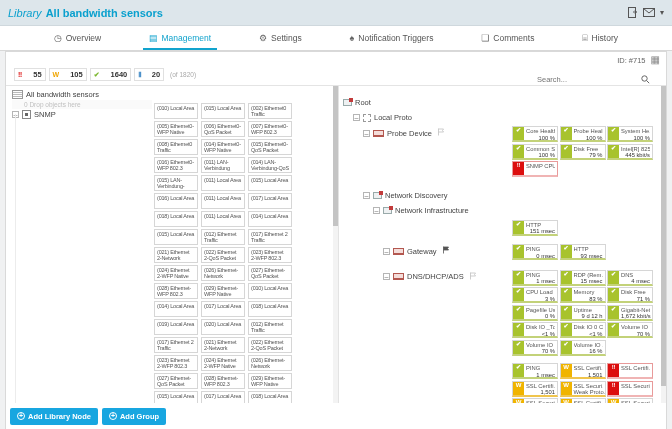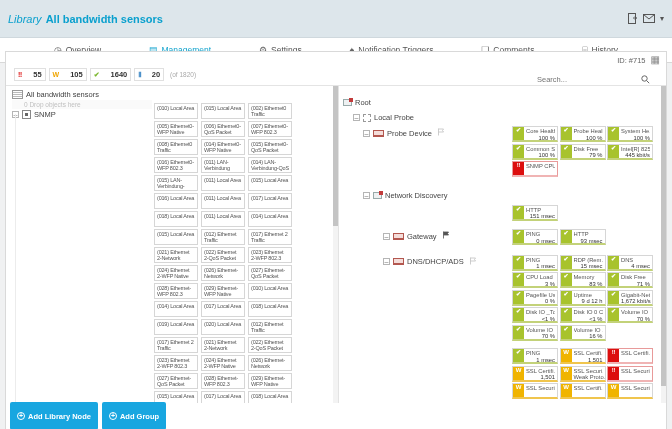--- a/index.html
+++ b/index.html
@@ -1,20 +1,20 @@
 <!DOCTYPE html>
 <html><head>
 <meta charset="utf-8">
 <style>
   * { margin:0; padding:0; box-sizing:border-box; }
   html,body { width:672px; height:429px; overflow:hidden;
     font-family:"Liberation Sans", sans-serif; background:#f0f1f2; }
 
   
-  .header { height:38px; background:#dde6eb; display:flex; align-items:center;
+  .header { height:26px; background:#dde6eb; display:flex; align-items:center;
     padding:0 8px; border-bottom:1px solid #cfd8dd; }
   .title { font-size:11px; color:#0aa0ce; }
   .title .prefix { font-style:italic; font-weight:400; margin-right:4px; }
   .title .main { font-weight:bold; }
   .header-icons { margin-left:auto; display:flex; align-items:center; gap:5px; color:#555; }
   .header-icons svg { display:block; }
   .caret { font-size:8px; color:#555; }
 
   
   .tabbar { height:25px; background:#fff; border-bottom:1px solid #d8d8d8;
@@ -106,21 +106,21 @@
   .rchip.s-ok { border-bottom:2px solid #c3d279; }
   .rchip.s-warning .sq { background:#f0b400; }
   .rchip.s-warning { border-bottom:2px solid #f0c54d; }
   .rchip.s-error .sq { background:#dc0e0e; }
   .rchip.s-error { border-color:#e89a9a; border-bottom:2px solid #f0b4b4; }
 
   
   .btnbar { position:absolute; left:0; right:0; bottom:0; height:26px; background:#fff;
     display:flex; align-items:center; gap:4px; padding-left:4px; }
   .blue-btn { display:inline-flex; align-items:center; gap:3px; background:#18a6e0;
-    color:#fff; font-size:7.5px; font-weight:bold; height:28px; padding:0 7px;
+    color:#fff; font-size:7.5px; font-weight:bold; height:17px; padding:0 7px;
     border:none; border-radius:2px; cursor:pointer; }
   .blue-btn .plus { width:8px; height:8px; border:1px solid #fff; border-radius:50%;
     font-size:7px; line-height:6px; text-align:center; font-weight:bold; }
 </style>
 </head>
 <body>
 
 <div class="header">
   <div class="title">
     <span class="prefix">Library</span><span class="main">All bandwidth sensors</span>
@@ -283,21 +283,21 @@
           <div class="rnode" style="margin-top: 8px;">
             <div class="rnode-left" style="padding-left: 0px;">
               <span class="grp-icon"></span>
               <span>Root</span>
             </div>
           </div>
           <div class="rnode" style="margin-top: 4px;">
             <div class="rnode-left" style="padding-left: 10px;">
               <span class="expander">–</span>
               <span class="probe-icon"></span>
-              <span>Local Probe</span>
+              <span>Local Proto</span>
             </div>
           </div>
           <div class="rnode" style="margin-top: 4px;">
             <div class="rnode-left" style="padding-left: 20px;">
               <span class="expander">–</span>
               <span class="dev-icon"></span>
               <span>Probe Device</span>
               <span><svg class="flag" width="8" height="8" viewBox="0 0 8 8">
                   <path d="M1.5 0.5 V7.5 M1.5 1 H6.5 L5.5 2.5 L6.5 4 H1.5" fill="none" stroke="#c0c0c0" stroke-width="0.8"></path>
                 </svg></span>
@@ -351,20 +351,27 @@
                   <div class="n">SNMP CPU...</div>
                 </div>
               </div>
             </div>
           </div>
           <div class="rnode" style="margin-top: 10px;">
             <div class="rnode-left" style="padding-left: 20px;">
               <span class="expander">–</span>
               <span class="grp-icon"></span>
               <span>Network Discovery</span>
+            </div>
+          </div>
+          <div class="rnode" style="margin-top: 4px;">
+            <div class="rnode-left" style="padding-left: 30px;">
+              <span class="expander">–</span>
+              <span class="grp-icon"></span>
+              <span>Network Infrastructure</span>
             </div>
           </div>
           <div class="rnode" style="margin-top: 5px;">
             <div class="rchips">
               <div class="rchip s-ok">
                 <span class="sq">✔</span>
                 <div class="body">
                   <div class="n">HTTP</div>
                   <div class="v">151 msec</div>
                 </div>

